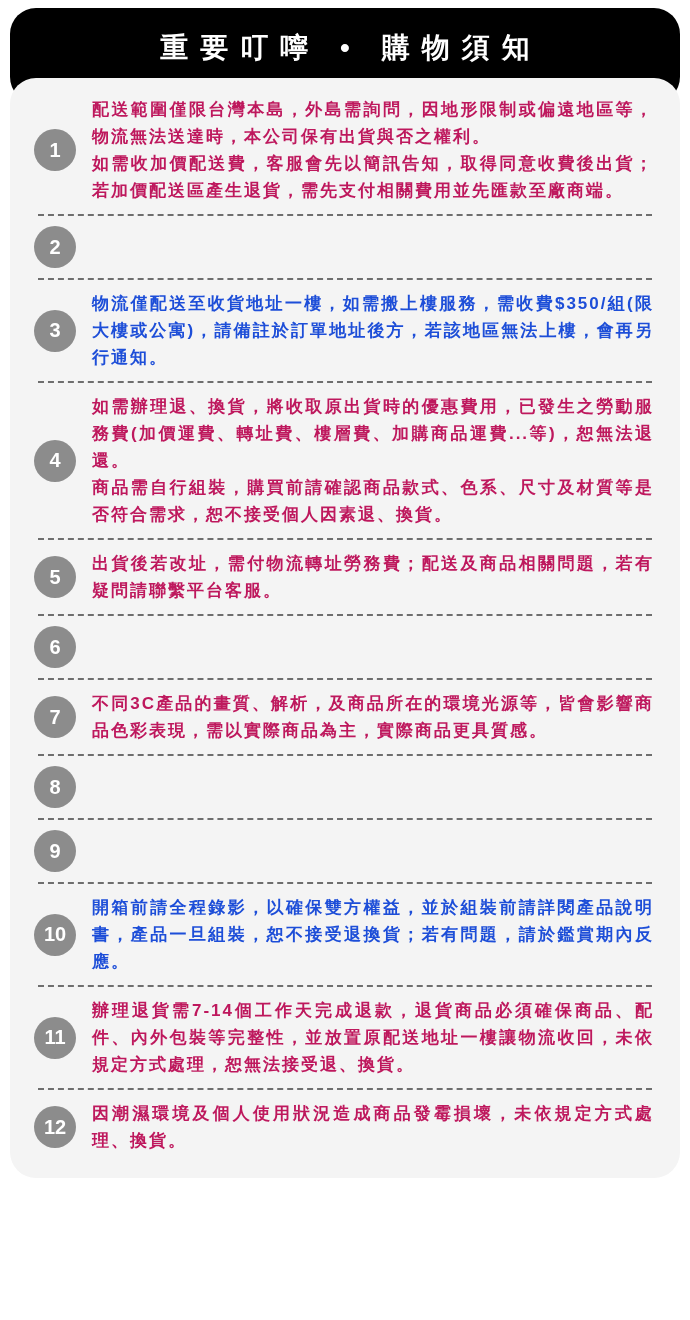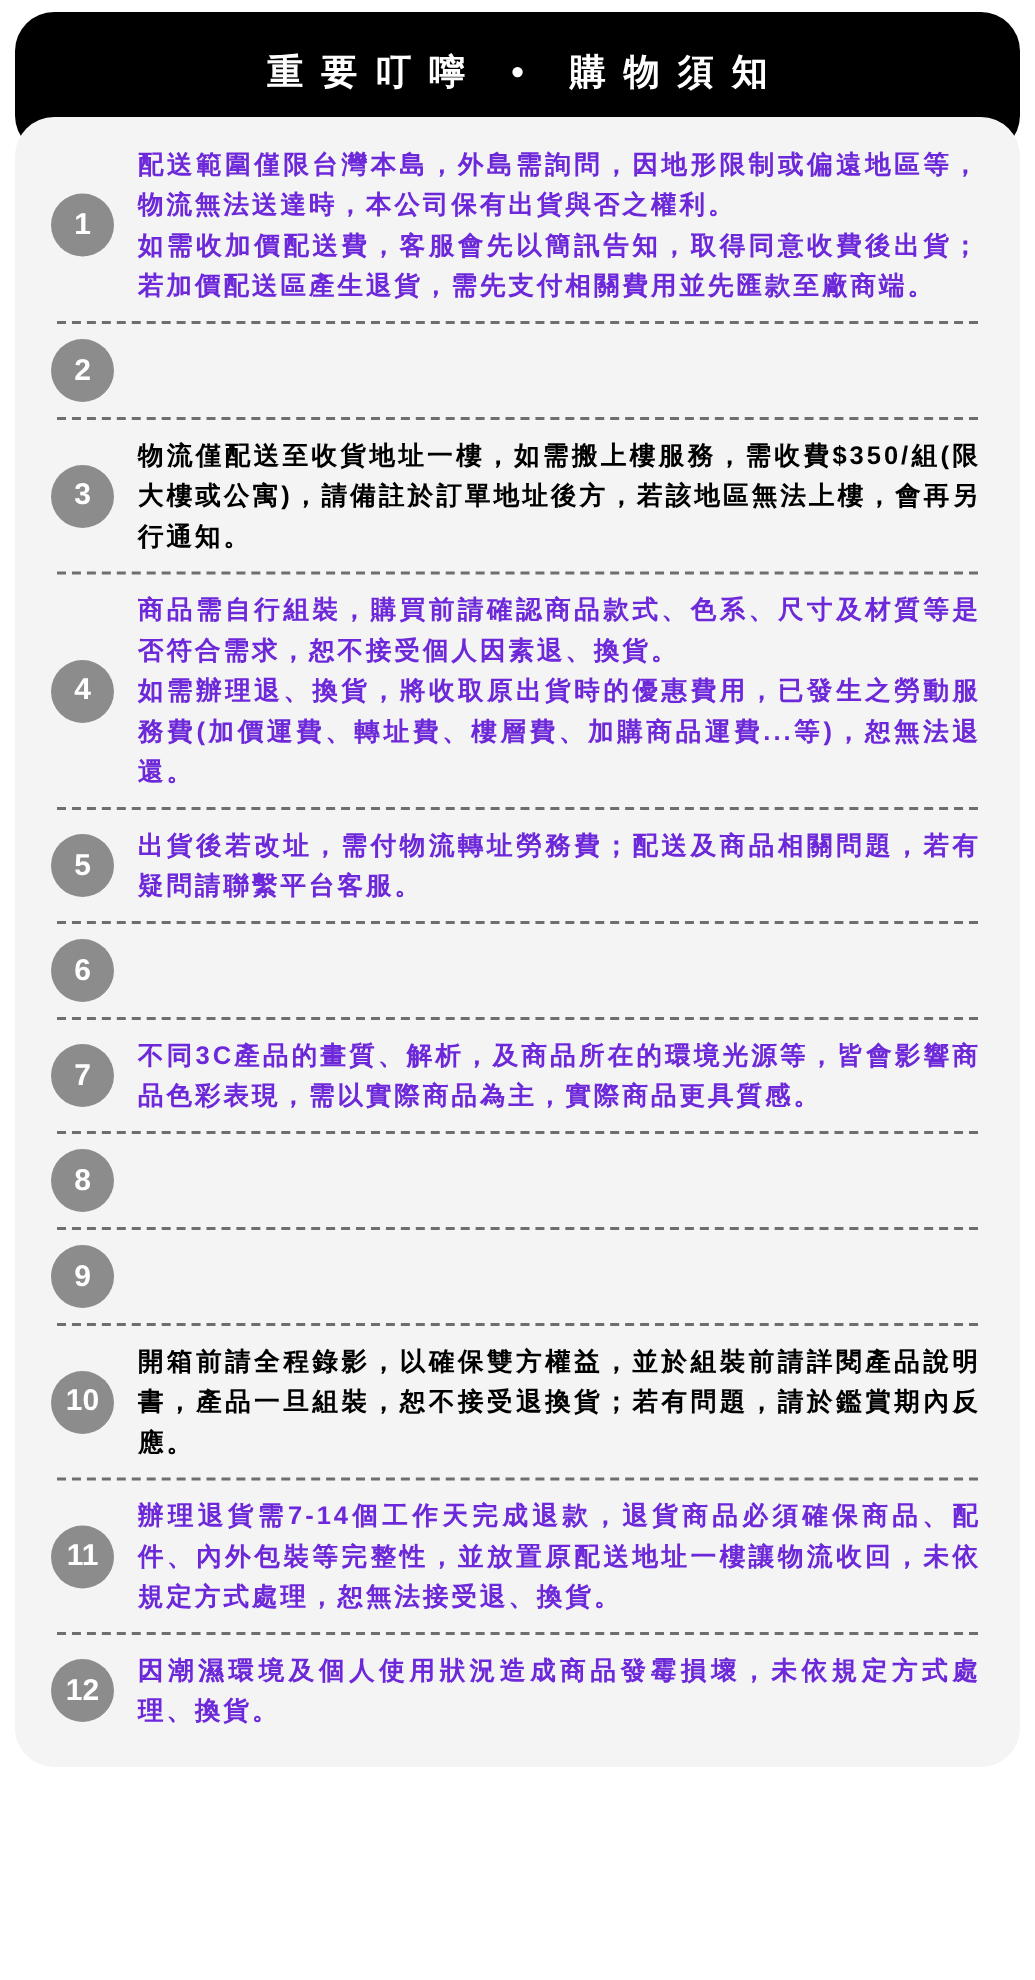--- a/index.html
+++ b/index.html
@@ -26,21 +26,21 @@
   .header-title {
     position: absolute;
     top: 0;
     left: 0;
     right: 0;
     height: 79px;
     display: flex;
     align-items: center;
     justify-content: center;
     color: #ffffff;
-    font-size: 24px;
+    font-size: 28px;
     font-weight: 700;
     letter-spacing: 12px;
     text-indent: 12px;
     white-space: nowrap;
   }
   .panel {
     position: relative;
     margin-top: -25px;
     background: #f4f4f4;
     border-radius: 26px;
@@ -64,24 +64,24 @@
     display: flex;
     align-items: center;
     justify-content: center;
     margin-right: 16px;
   }
   .item-text {
     font-size: 17px;
     line-height: 27px;
     font-weight: 600;
     letter-spacing: 2px;
-    color: #6d28d9;
+    color: #be185d;
     text-align: justify;
   }
-  .item.highlight .item-text { color: #000000; }
+  .item.highlight .item-text { color: #1d4ed8; }
   .sep {
     border-top: 2px dashed #6e6e6e;
     margin: 0 28px;
     height: 0;
   }
 </style>
 </head>
 <body>
 
 <div class="page">
@@ -105,22 +105,22 @@
   <div class="item highlight">
     <div class="badge">3</div>
     <div class="item-text">
             <div>物流僅配送至收貨地址一樓，如需搬上樓服務，需收費$350/組(限大樓或公寓)，請備註於訂單地址後方，若該地區無法上樓，會再另行通知。</div>
           </div>
   </div>
 <div class="sep"></div>
   <div class="item">
     <div class="badge">4</div>
     <div class="item-text">
+            <div>如需辦理退、換貨，將收取原出貨時的優惠費用，已發生之勞動服務費(加價運費、轉址費、樓層費、加購商品運費...等)，恕無法退還。</div>
             <div>商品需自行組裝，購買前請確認商品款式、色系、尺寸及材質等是否符合需求，恕不接受個人因素退、換貨。</div>
-            <div>如需辦理退、換貨，將收取原出貨時的優惠費用，已發生之勞動服務費(加價運費、轉址費、樓層費、加購商品運費...等)，恕無法退還。</div>
           </div>
   </div>
 <div class="sep"></div>
   <div class="item">
     <div class="badge">5</div>
     <div class="item-text">
             <div>出貨後若改址，需付物流轉址勞務費；配送及商品相關問題，若有疑問請聯繫平台客服。</div>
           </div>
   </div>
 <div class="sep"></div>

